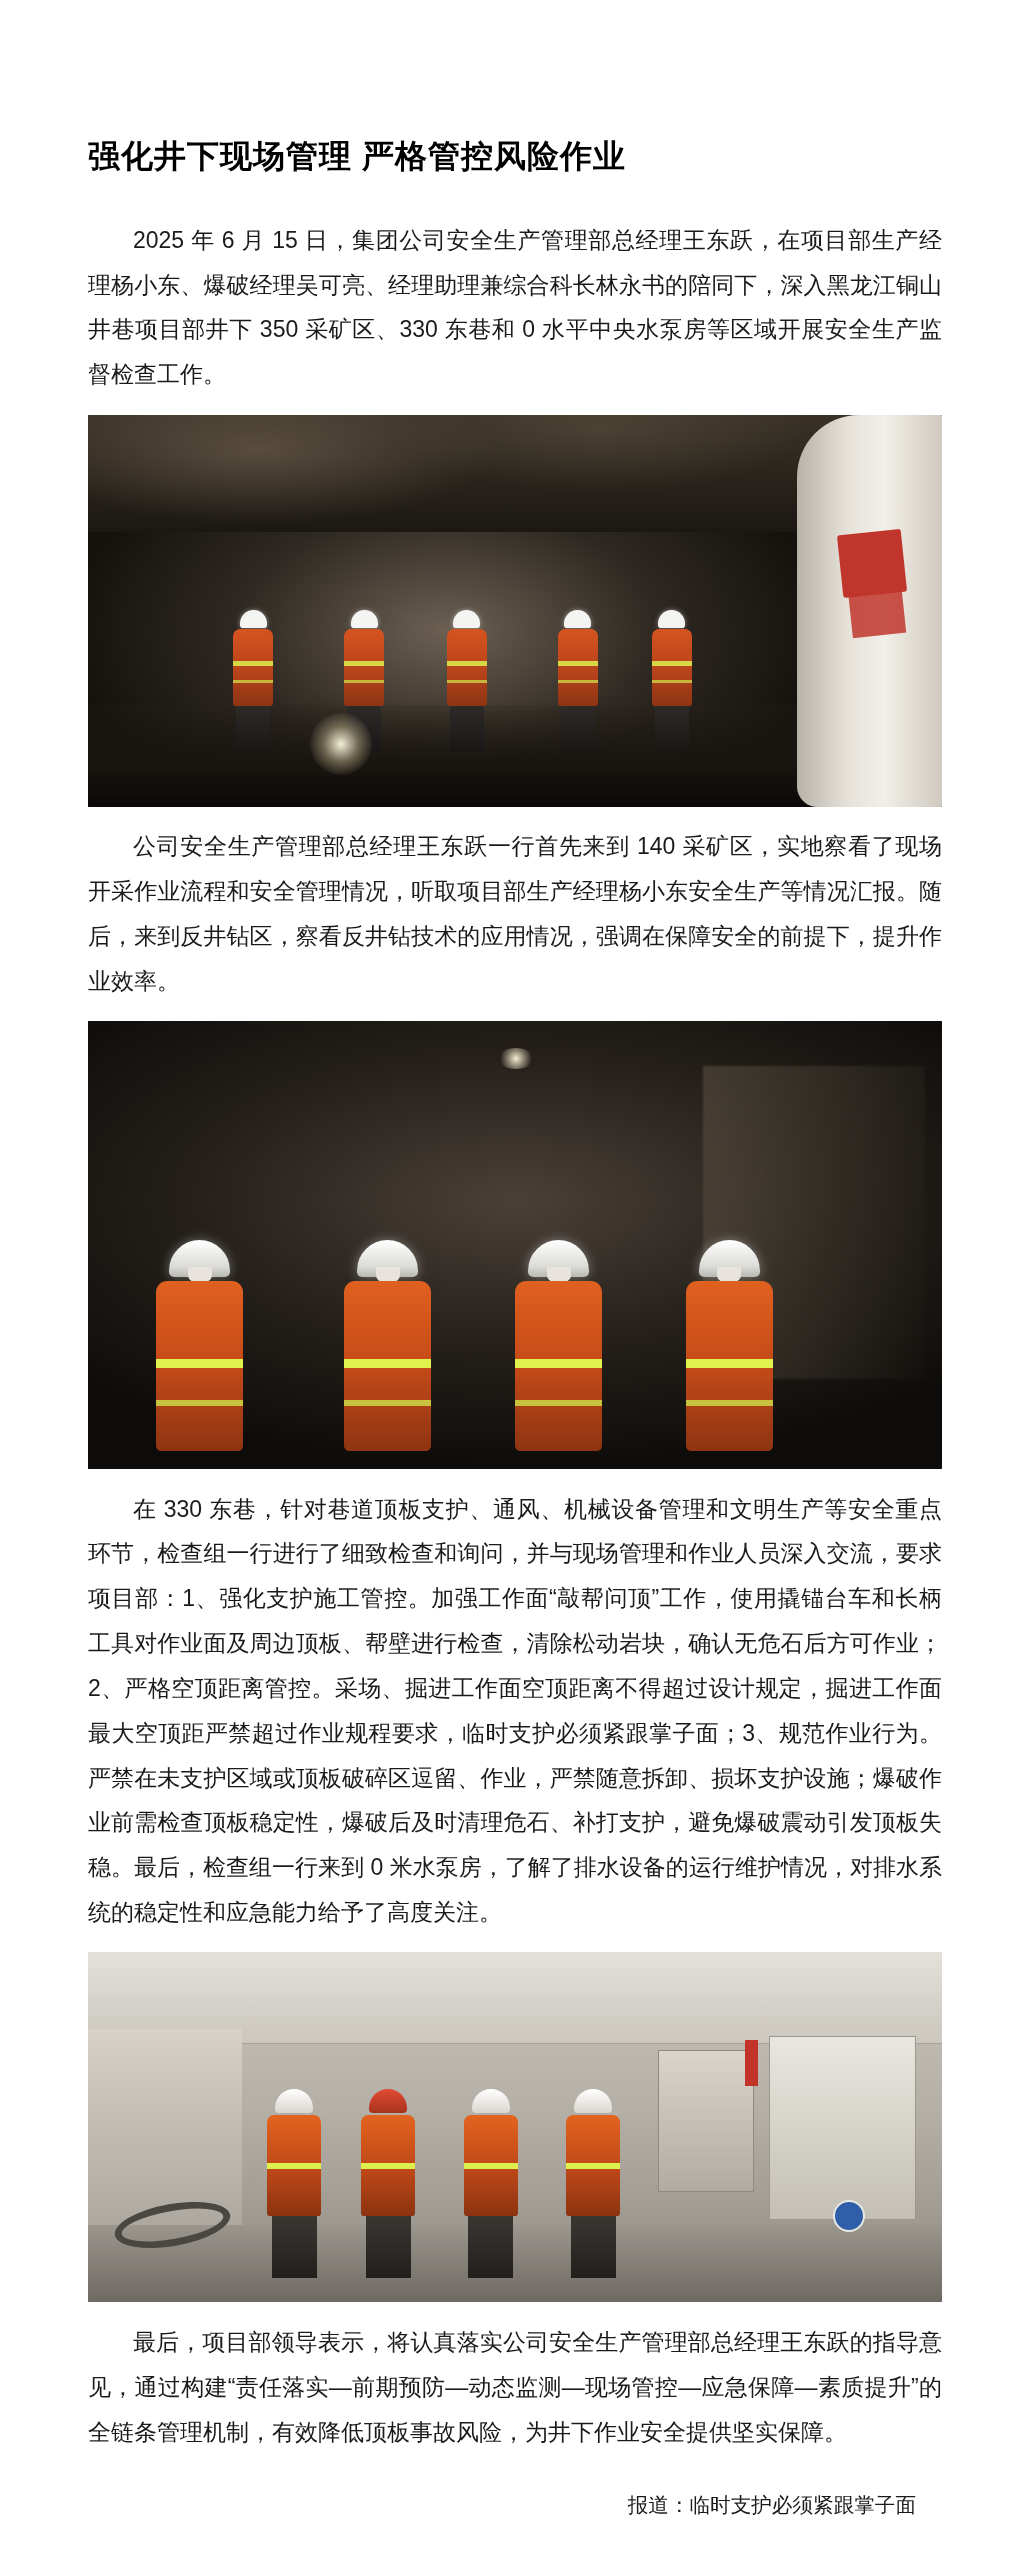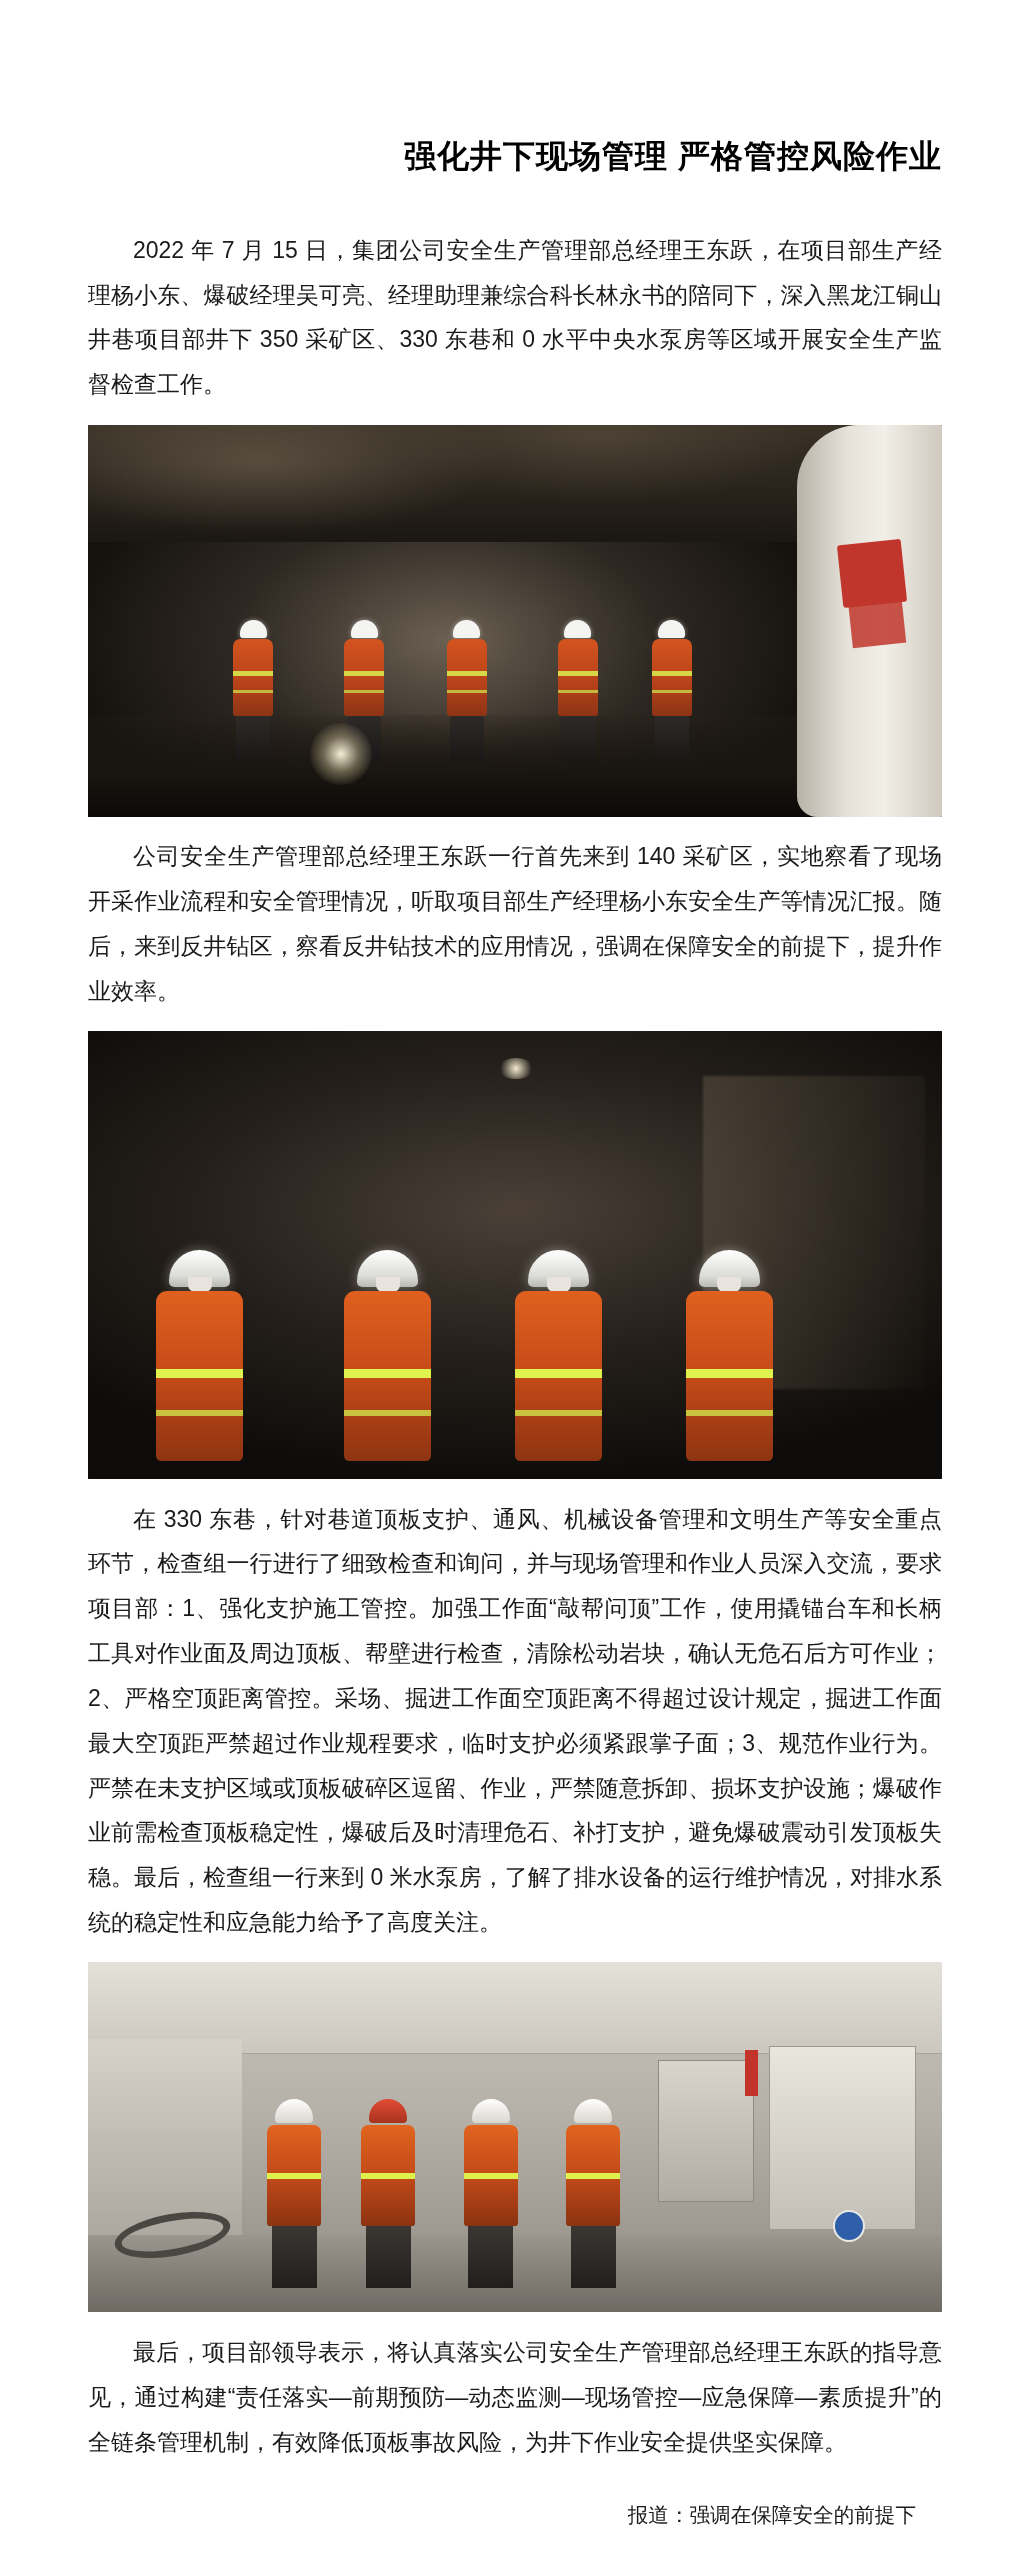--- a/index.html
+++ b/index.html
@@ -13,26 +13,26 @@
   .page {
     width: 1030px;
     min-height: 3313px;
     background: #ffffff;
     margin: 0 auto;
     box-sizing: border-box;
     padding: 77px 88px 57px 88px;
     position: relative;
   }
   .title {
-    text-align: right;
+    text-align: left;
     font-size: 32px;
     font-weight: bold;
     color: #000000;
     letter-spacing: 1px;
-    margin: 57px 0 49px 0;
+    margin: 57px 0 39px 0;
     line-height: 1.4;
     font-family: "Liberation Sans", sans-serif;
   }
   p.body-text {
     font-size: 23px;
     line-height: 1.95;
     color: #1a1a1a;
     text-align: justify;
     text-justify: inter-ideograph;
     text-indent: 45px;
@@ -296,21 +296,21 @@
     transform: rotate(-10deg);
   }
 </style>
 </head>
 <body>
 
 <div class="page">
 
   <h1 class="title">强化井下现场管理 严格管控风险作业</h1>
 
-  <p class="body-text">2022 年 7 月 15 日，集团公司安全生产管理部总经理王东跃，在项目部生产经理杨小东、爆破经理吴可亮、经理助理兼综合科长林永书的陪同下，深入黑龙江铜山井巷项目部井下 350 采矿区、330 东巷和 0 水平中央水泵房等区域开展安全生产监督检查工作。</p>
+  <p class="body-text">2025 年 6 月 15 日，集团公司安全生产管理部总经理王东跃，在项目部生产经理杨小东、爆破经理吴可亮、经理助理兼综合科长林永书的陪同下，深入黑龙江铜山井巷项目部井下 350 采矿区、330 东巷和 0 水平中央水泵房等区域开展安全生产监督检查工作。</p>
 
   <div class="figure">
     <div class="photo photo1">
       <div class="p1-rockroof"></div>
       <div class="p1-floor"></div>
       <div class="p1-cyl"></div>
       <div class="worker" style="left:17%;">
         <div class="w-helmet"></div>
         <div class="w-body"></div>
         <div class="w-legs"></div>
@@ -394,16 +394,16 @@
       <div class="w3" style="left:56%;">
         <div class="w3-helmet"></div>
         <div class="w3-body"></div>
         <div class="w3-legs"></div>
       </div>
     </div>
   </div>
 
   <p class="body-text">最后，项目部领导表示，将认真落实公司安全生产管理部总经理王东跃的指导意见，通过构建“责任落实—前期预防—动态监测—现场管控—应急保障—素质提升”的全链条管理机制，有效降低顶板事故风险，为井下作业安全提供坚实保障。</p>
 
-  <div class="credit">报道：强调在保障安全的前提下</div>
+  <div class="credit">报道：临时支护必须紧跟掌子面</div>
 
 </div>
 
 
 </body></html>

